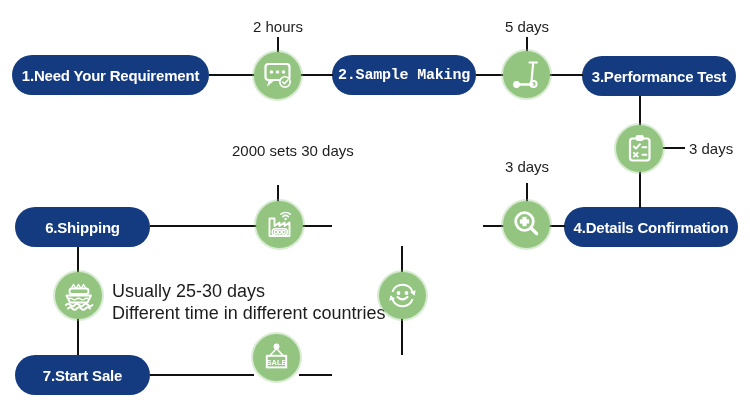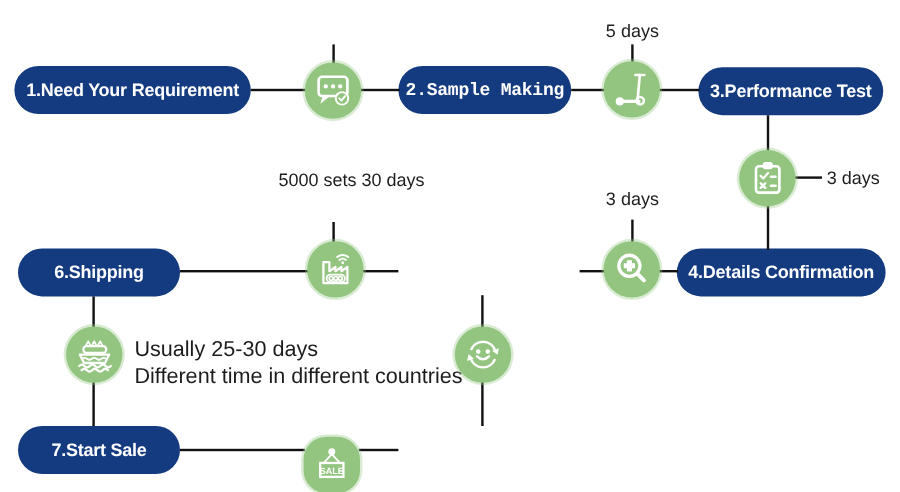--- a/index.html
+++ b/index.html
@@ -61,25 +61,26 @@
 
   <div class="vline" style="left:77px;top:247px;height:26px;"></div>
   <div class="vline" style="left:77px;top:318px;height:37px;"></div>
 
   <div class="vline" style="left:401px;top:246px;height:27px;"></div>
   <div class="vline" style="left:401px;top:318px;height:37px;"></div>
 
   <div class="hline" style="left:150px;top:374px;width:104px;"></div>
   <div class="hline" style="left:299px;top:374px;width:33px;"></div>
 
+  <div class="note center" style="left:238px;top:17px;width:80px;">2 hours</div>
   <div class="note center" style="left:487px;top:17px;width:80px;">5 days</div>
   <div class="note" style="left:689px;top:139px;">3 days</div>
   <div class="note center" style="left:487px;top:157px;width:80px;">3 days</div>
   <div class="note" style="left:232px;top:141px;">
-    <div>5000 sets 30 days</div>
+    <div>2000 sets 30 days</div>
   </div>
   <div class="note big" style="left:112px;top:280px;">
     <div>Usually 25-30 days</div>
     <div>Different time in different countries</div>
   </div>
 
   <div class="icon" style="left:254px;top:52px;">
     <svg width="47" height="47" viewBox="0 0 47 47" fill="none" stroke="var(--icon-fg,#fff)">
       <rect x="11.5" y="12" width="24" height="16" rx="3" stroke-width="2.2"></rect>
       <path d="M15 27.5 L13 34.5 L21.5 27.5 Z" fill="var(--icon-fg,#fff)" stroke="none"></path>
@@ -152,21 +153,21 @@
       <path d="M13.45 19.84 A10.7 10.7 0 0 1 33.55 19.84" stroke-width="2"></path>
       <path d="M33.55 27.16 A10.7 10.7 0 0 1 13.45 27.16" stroke-width="2"></path>
       <path d="M0 -3 L4.8 0 L0 3 Z" transform="translate(33.9,19.2) rotate(70)" fill="var(--icon-fg,#fff)" stroke="none"></path>
       <path d="M0 -3 L4.8 0 L0 3 Z" transform="translate(13.1,27.8) rotate(-110)" fill="var(--icon-fg,#fff)" stroke="none"></path>
       <circle cx="19.5" cy="21" r="1.9" fill="var(--icon-fg,#fff)" stroke="none"></circle>
       <circle cx="27.5" cy="21" r="1.9" fill="var(--icon-fg,#fff)" stroke="none"></circle>
       <path d="M18.5 25 q5 4.8 10 0" stroke-width="2.1" stroke-linecap="round"></path>
     </svg>
   </div>
 
-  <div class="icon" style="left:253px;top:364px;border-radius:19px;">
+  <div class="icon" style="left:253px;top:334px;">
     <svg width="47" height="47" viewBox="0 0 47 47" fill="none" stroke="var(--icon-fg,#fff)">
       <circle cx="23.5" cy="12.5" r="2.9" fill="var(--icon-fg,#fff)" stroke="none"></circle>
       <path d="M23.5 14.5 L16 22.5 M23.5 14.5 L31 22.5" stroke-width="1.6"></path>
       <rect x="13.8" y="21.8" width="19.4" height="11.6" stroke-width="1.9"></rect>
       <text x="23.5" y="30.8" text-anchor="middle" font-family="Liberation Sans, sans-serif" font-size="7.5" font-weight="700" fill="var(--icon-fg,#fff)" stroke="none">SALE</text>
     </svg>
   </div>
 
 </div>
 

